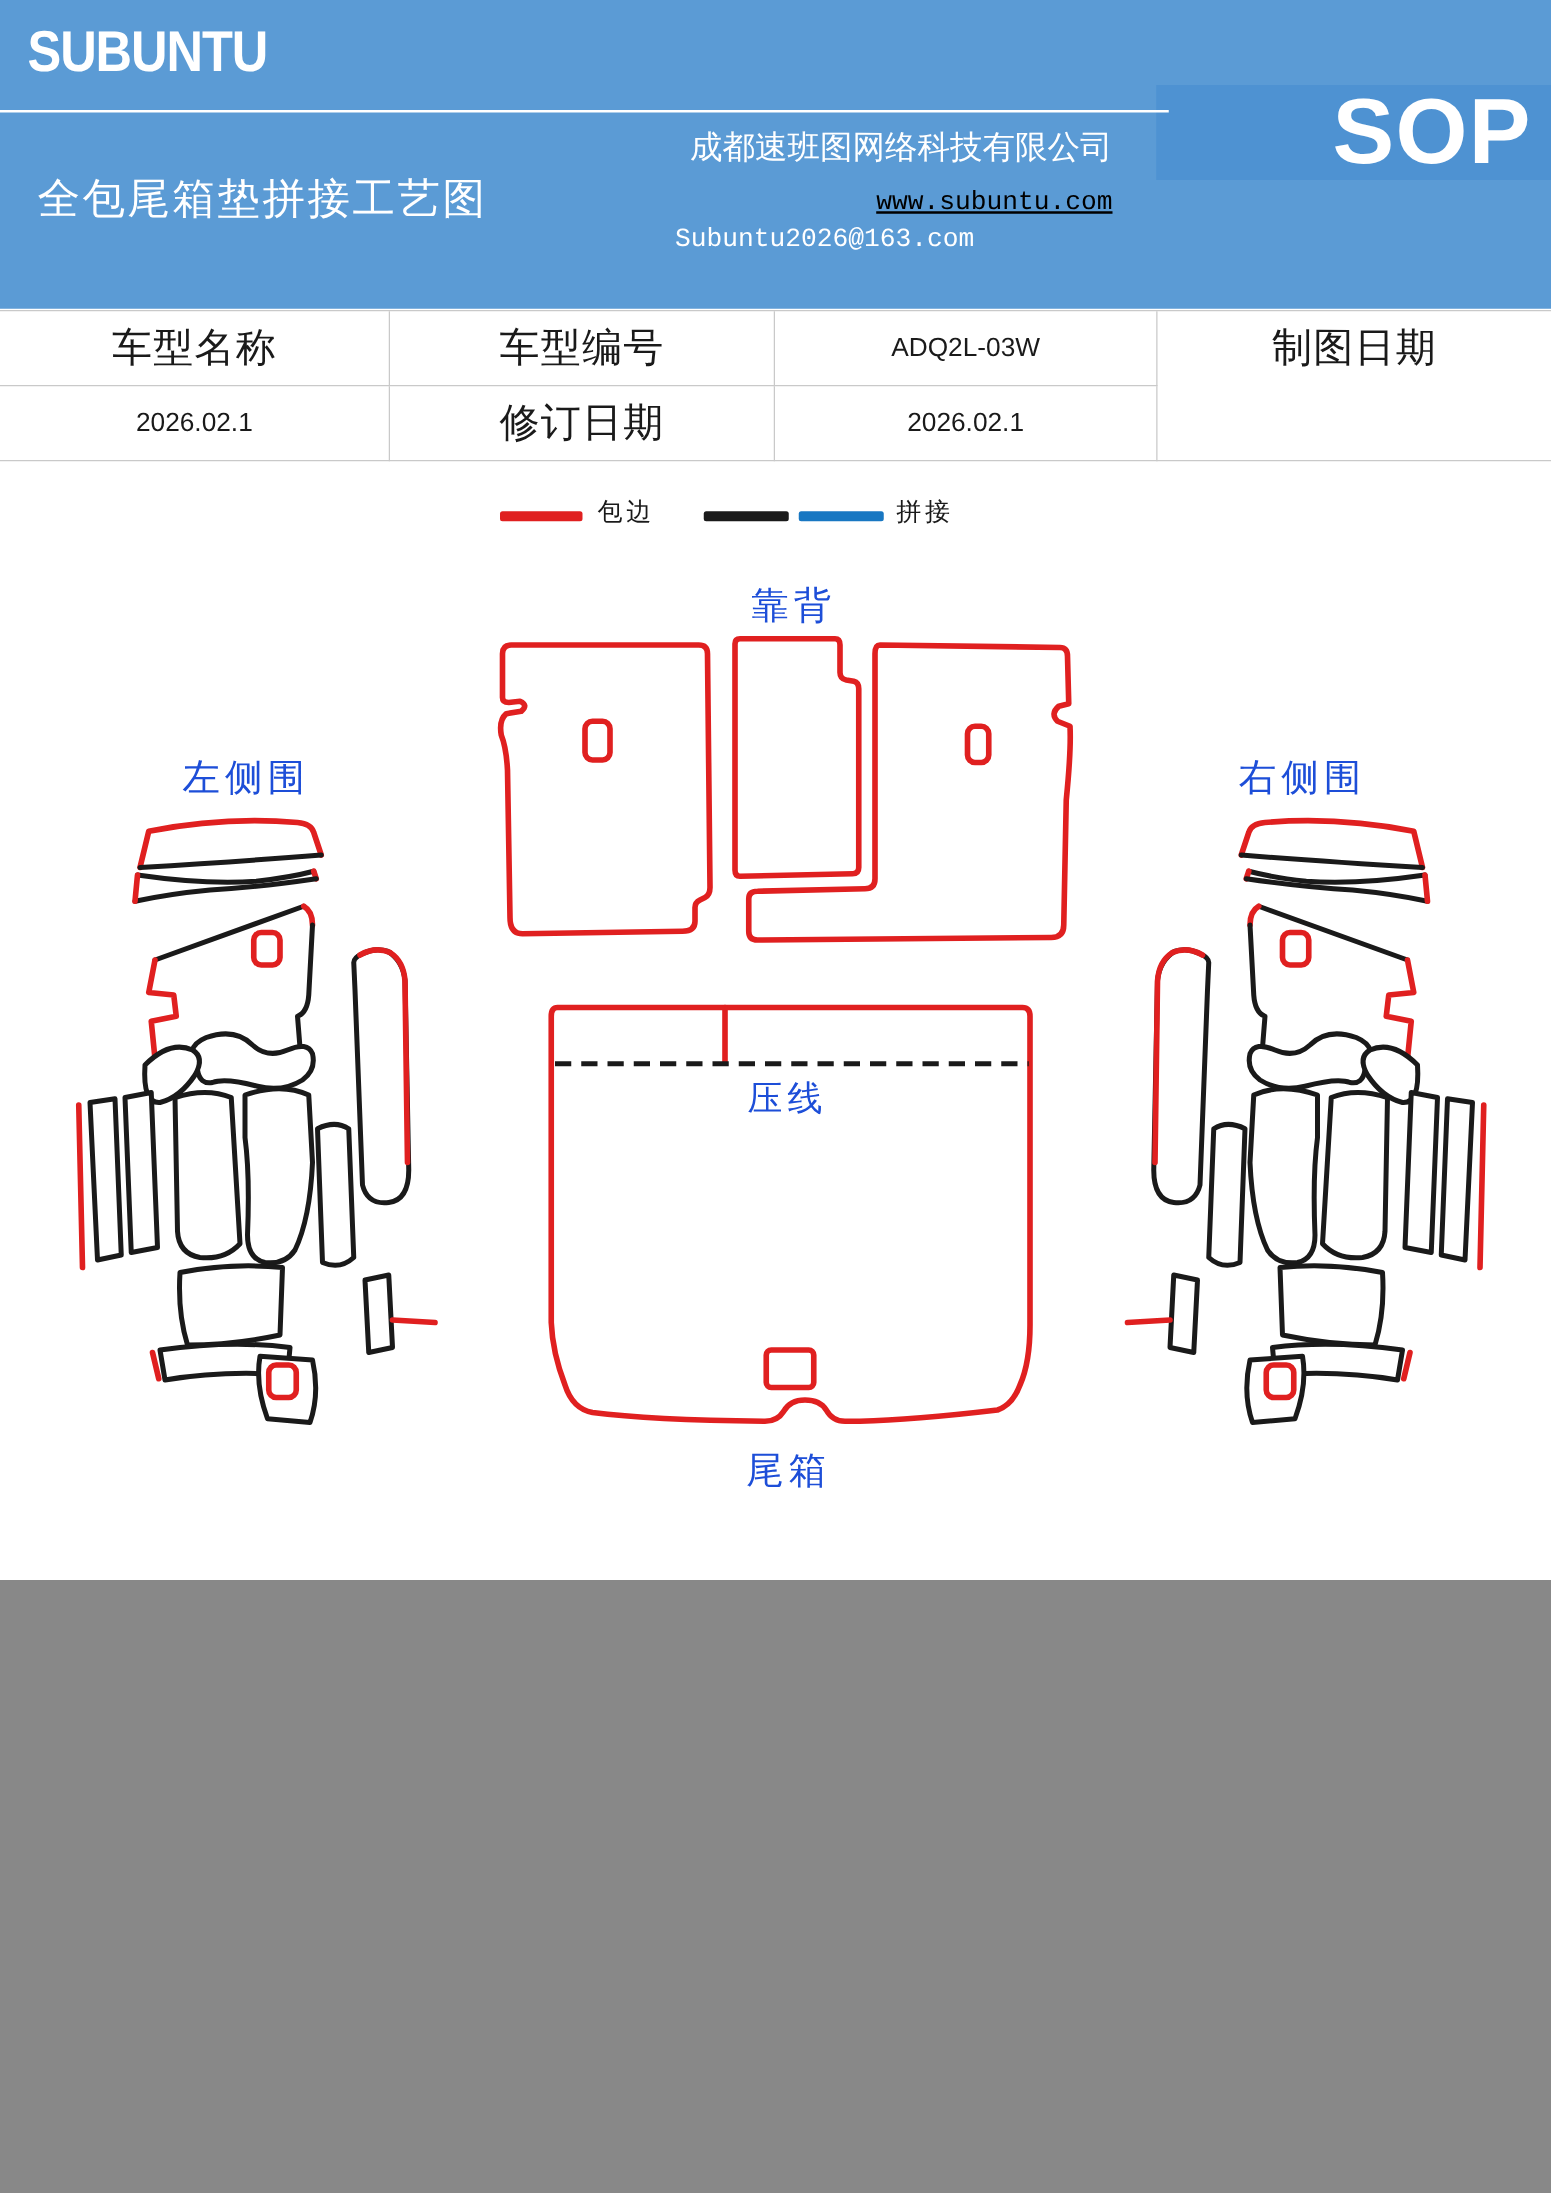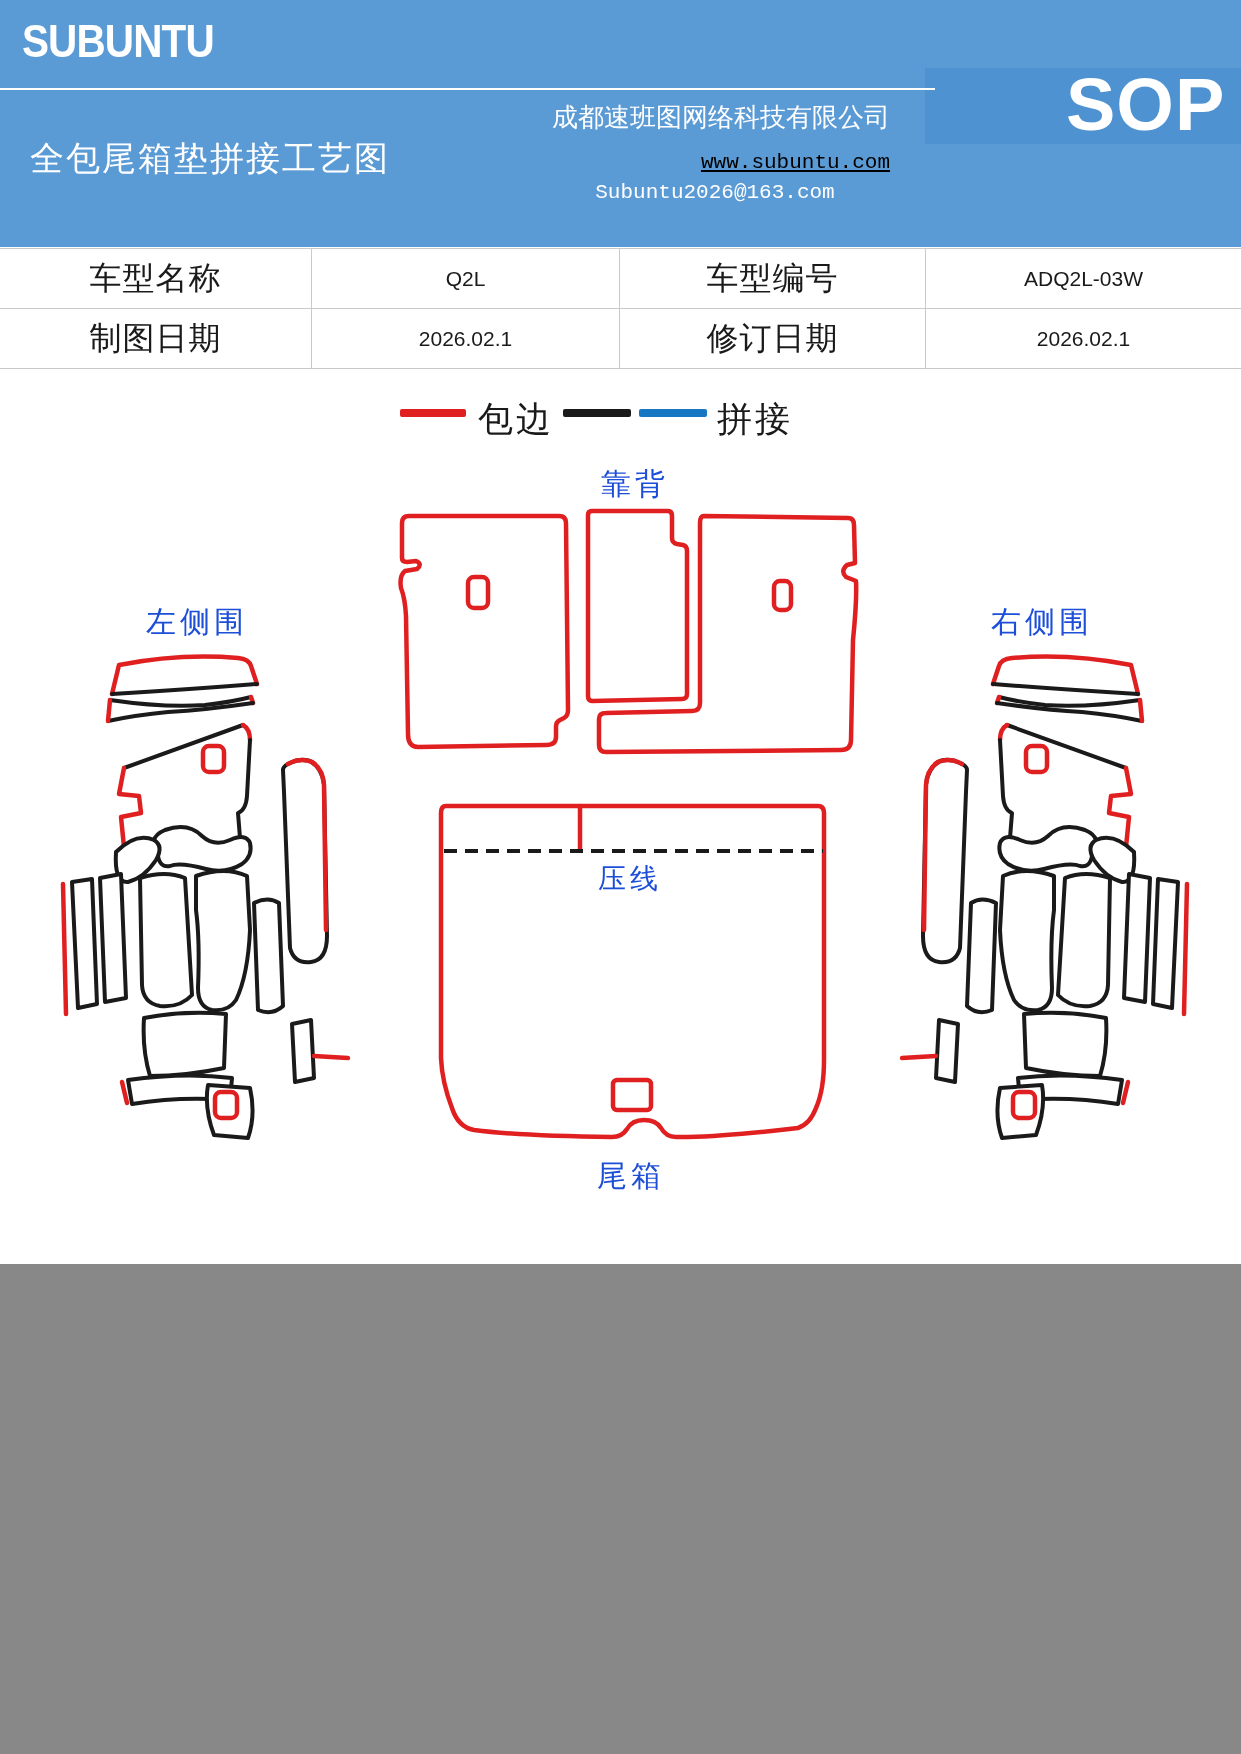--- a/index.html
+++ b/index.html
@@ -15,40 +15,40 @@
   
   .header { position:absolute; left:0; top:0; width:1241px; height:247px; background:var(--blue); }
   .sop-panel { position:absolute; left:925px; top:68px; width:316px; height:76px; background:var(--blue-dark); }
   .brand { position:absolute; left:22px; top:14px; color:#fff; font-family:"Liberation Sans",sans-serif;
            font-size:46px; font-weight:800; letter-spacing:-1px; transform:scaleX(.88); transform-origin:left top; }
   .header-rule { position:absolute; left:0; top:88px; width:935px; height:2px; background:#fff; }
   .doc-title { position:absolute; left:30px; top:136px; color:#fff; font-size:34px; letter-spacing:2px; }
   .hd-company { position:absolute; left:540px; top:100px; width:350px; text-align:right; color:#fff; font-size:26px; }
   .hd-web { position:absolute; left:540px; top:151px; width:350px; text-align:right; color:#000000;
             font-family:"Liberation Mono",monospace; font-size:21px; text-decoration:underline; }
-  .hd-mail { position:absolute; left:540px; top:181px; width:350px; text-align:center; color:#fff;
+  .hd-mail { position:absolute; left:540px; top:181px; width:350px; text-align:left; color:#fff;
              font-family:"Liberation Mono",monospace; font-size:21px; }
   .sop { position:absolute; left:1042px; top:62px; color:#fff; font-family:"Liberation Sans",sans-serif;
          font-size:74px; font-weight:800; letter-spacing:1px;margin-left:24px; }
   
   .info-table { position:absolute; left:0; top:248px; width:1241px; height:121px;
                 display:grid; grid-template-columns:312px 308px 306px 315px; grid-template-rows:60px 60px;
                 border-top:1px solid #c9c9c9; border-bottom:1px solid #c9c9c9; background:#fff; }
   .cell { border-right:1px solid #c9c9c9; border-bottom:1px solid #c9c9c9;
           display:flex; align-items:center; justify-content:center; }
   .cell:nth-child(4n) { border-right:none;justify-content:center; }
   .cell.r2 { border-bottom:none; }
   .cell .zh { font-size:32px; letter-spacing:1px; }
   .cell .val { font-family:"Liberation Sans",sans-serif; font-size:21px; }
   
   .legend-line { position:absolute; top:409px; height:8px; border-radius:2px; }
   .lg-red  { left:400px; width:66px; background:var(--red); }
   .lg-black{ left:563px; width:68px; background:var(--ink); }
   .lg-blue { left:639px; width:68px; background:var(--legend-blue); }
-  .legend-label { position:absolute; top:396px; font-size:35px; letter-spacing:3px; }
+  .legend-label { position:absolute; top:396px; font-size:20px; letter-spacing:3px; }
   .lbl-edge { left:478px; } .lbl-splice { left:717px; }
   
   .dlabel { position:absolute; font-size:30px; letter-spacing:4px; color:#1d4ed8; }
   .lab-back { left:601px; top:464px; }
   .lab-left { left:146px; top:602px; }
   .lab-right{ left:991px; top:602px; }
   .lab-press{ left:598px; top:860px; font-size:28px; }
   .lab-trunk{ left:597px; top:1156px; }
   
   svg.diagram { position:absolute; left:0; top:0; width:1241px; height:1754px; }
@@ -71,23 +71,20 @@
     <div class="doc-title">全包尾箱垫拼接工艺图</div>
     <div class="hd-company">成都速班图网络科技有限公司</div>
     <div class="hd-web">www.subuntu.com</div>
     <div class="hd-mail">Subuntu2026@163.com</div>
     <div class="sop">SOP</div>
   </div>
 
   <div class="info-table">
     <div class="cell">
         <span class="zh">车型名称</span>
-      </div>
-    <div class="cell">
-        <span class="val">Q2L</span>
       </div>
     <div class="cell">
         <span class="zh">车型编号</span>
       </div>
     <div class="cell">
         <span class="val">ADQ2L-03W</span>
       </div>
     <div class="cell r2">
         <span class="zh">制图日期</span>
       </div>

